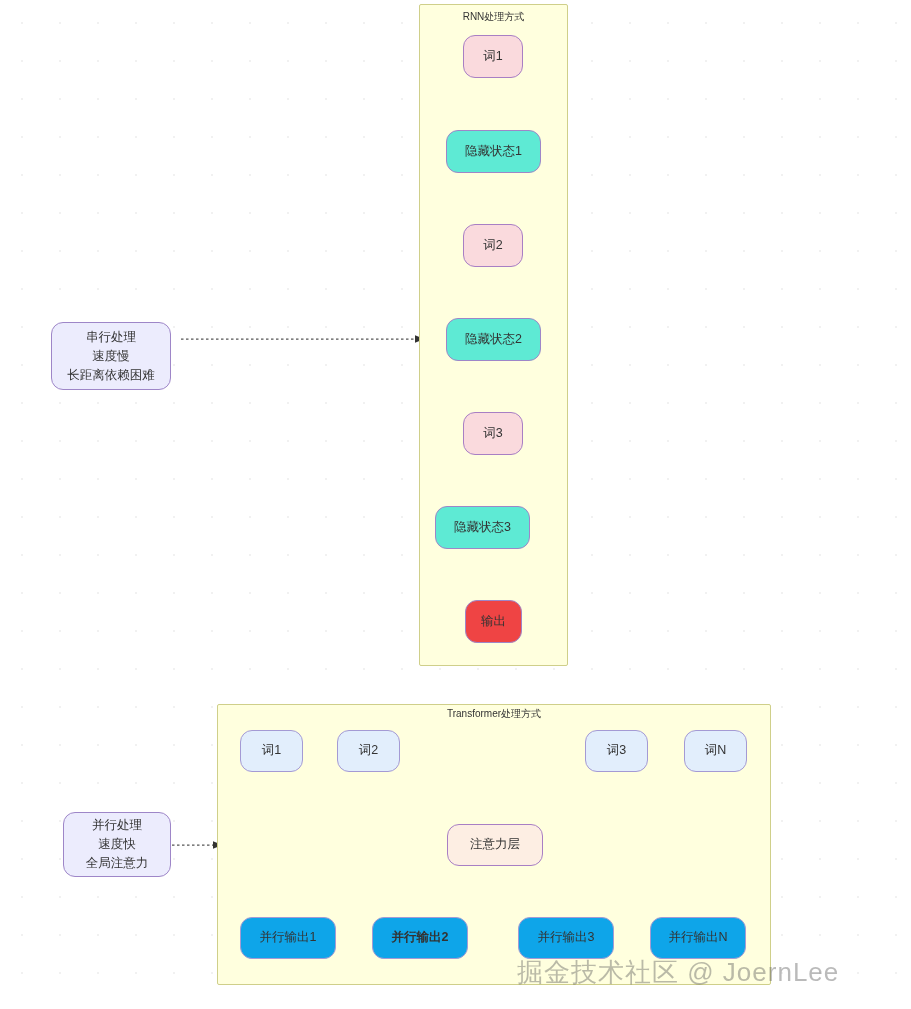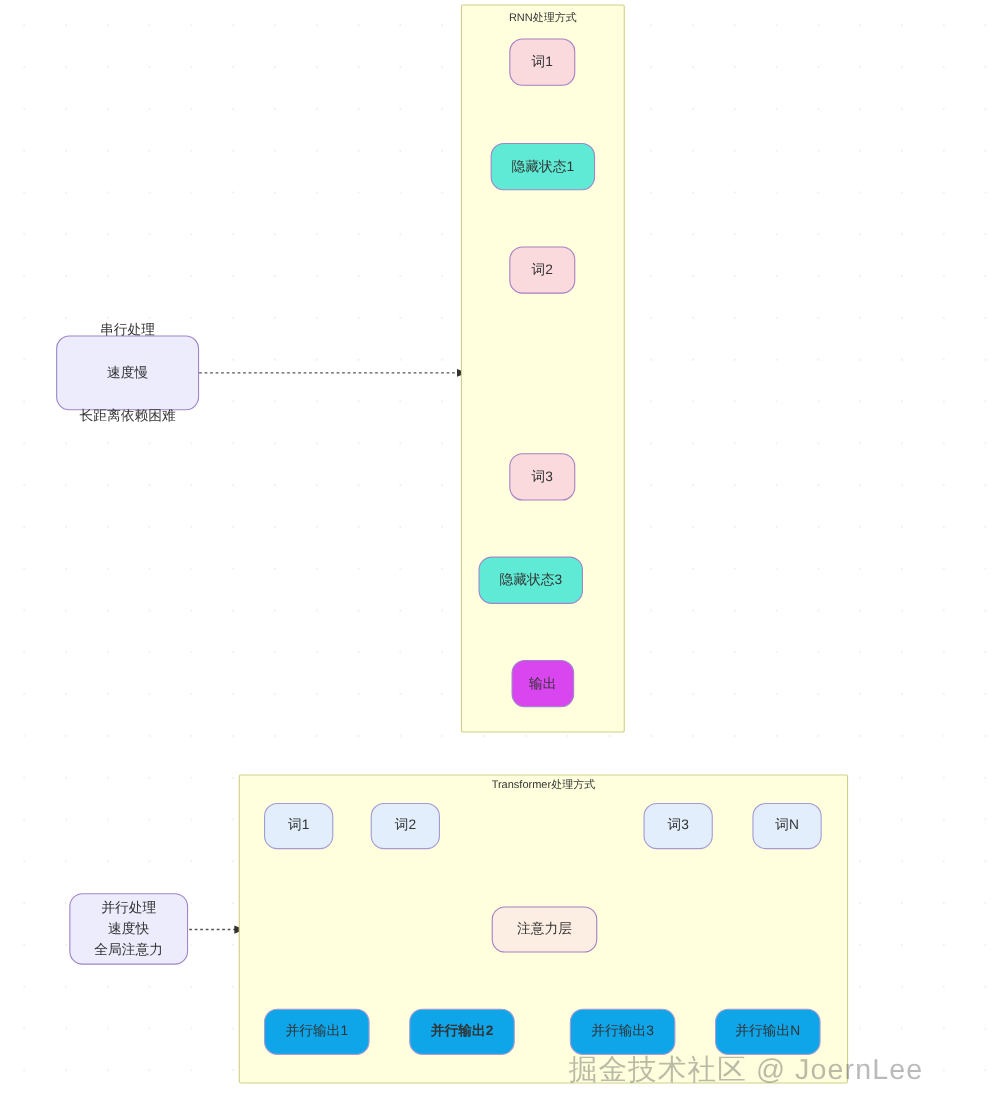--- a/index.html
+++ b/index.html
@@ -55,21 +55,21 @@
     align-items: center;
     justify-content: center;
     font-size: 12.5px;
     line-height: 1.25;
     color: #333333;
     text-align: center;
     white-space: nowrap;
   }
   .node.word-pink   { background: #fadadd; border-color: #a87fc4; }
   .node.state-lav   { background: #5eead4; border-color: #9e86c8; }
-  .node.out-green   { background: #d946ef; border-color: #9e86c8; }
+  .node.out-green   { background: #ef4444; border-color: #9e86c8; }
   .node.word-blue   { background: #e2eefc; border-color: #a49ad4; }
   .node.attn-peach  { background: #fdeee3; border-color: #a87fc4; }
   .node.par-mint    { background: #0ea5e9; border-color: #a49ad4; }
   .node.note-lav    {
     background: #ececfd;
     border-color: #9e86c8;
     flex-direction: column;
     white-space: normal;
     padding: 4px 2px;
   }
@@ -150,34 +150,37 @@
   </div>
 
   <div class="node state-lav" style="left:446px; top:130px; width:95px; height:43px;">
     <span>隐藏状态1</span>
   </div>
 
   <div class="node word-pink" style="left:463px; top:224px; width:60px; height:43px;">
     <span>词2</span>
   </div>
 
+  <div class="node state-lav" style="left:446px; top:318px; width:95px; height:43px;">
+    <span>隐藏状态2</span>
+  </div>
 
   <div class="node word-pink" style="left:463px; top:412px; width:60px; height:43px;">
     <span>词3</span>
   </div>
 
   <div class="node state-lav" style="left:435px; top:506px; width:95px; height:43px;">
     <span>隐藏状态3</span>
   </div>
 
   <div class="node out-green" style="left:465px; top:600px; width:57px; height:43px;">
     <span>输出</span>
   </div>
 
-  <div class="node note-lav" style="left:51px; top:305px; width:130px; height:68px;gap:20px;">
+  <div class="node note-lav" style="left:51px; top:322px; width:120px; height:68px;">
     <span class="note-line">串行处理</span>
     <span class="note-line">速度慢</span>
     <span class="note-line">长距离依赖困难</span>
   </div>
 
   <div class="panel" style="left:217px; top:704px; width:554px; height:281px;">
   </div>
   <div class="panel-title" style="left:217px; top:707px; width:554px;">Transformer处理方式</div>
 
   <div class="node word-blue" style="left:240px; top:730px; width:63px; height:42px;">

